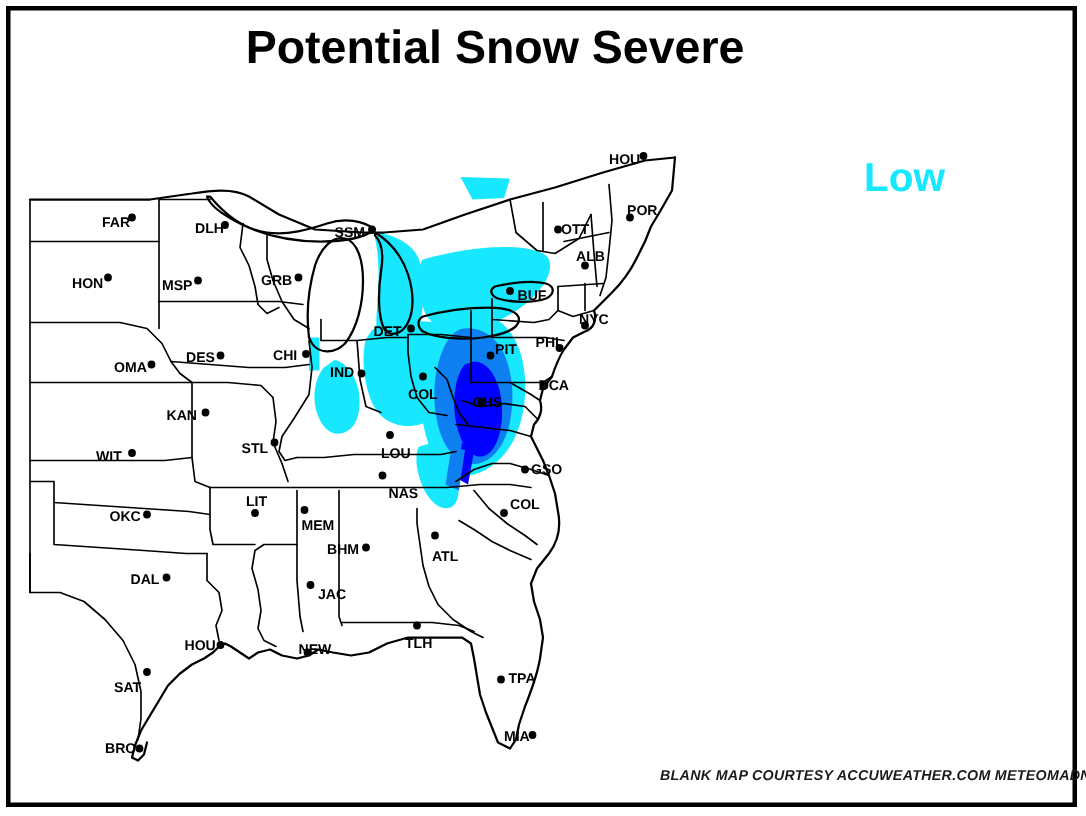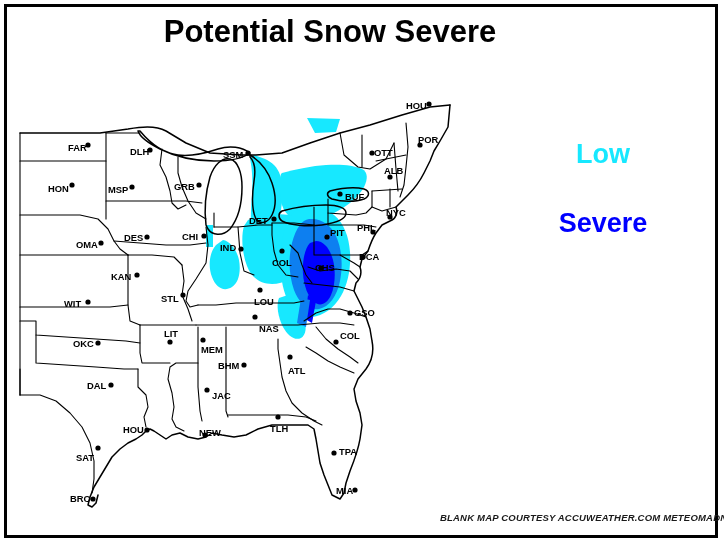--- a/index.html
+++ b/index.html
@@ -42,21 +42,20 @@
     left: 498px; top: 105px;
     width: 210px;
     text-align: center;
   }
   .legend-item {
     font-size: 27px;
     font-weight: bold;
     line-height: 1;
     margin-bottom: 42px;
     white-space: nowrap;
-    margin-top: 36px;
   }
   #legend-low    { color: #17e8ff; }
   #legend-mod    { color: #0d7ff0; }
   #legend-sev    { color: #0000ff; }
 
   #credit {
     position: absolute;
     left: 440px; top: 512px;
     font-size: 9.5px;
     font-weight: bold;
@@ -467,16 +466,15 @@
           <circle cx="83" cy="404" r="2.6" class="city-dot"></circle>
           <text x="60" y="407" class="city-label">BRO</text>
         </g>
       </g>
 
   </svg>
 </div>
 
 <div id="legend">
   <div class="legend-item" id="legend-low">Low</div>
-  <div class="legend-item" id="legend-sev">Severe</div>
 </div>
 
 <div id="credit">BLANK MAP  COURTESY ACCUWEATHER.COM METEOMADNESS</div>
 
 </body></html>

